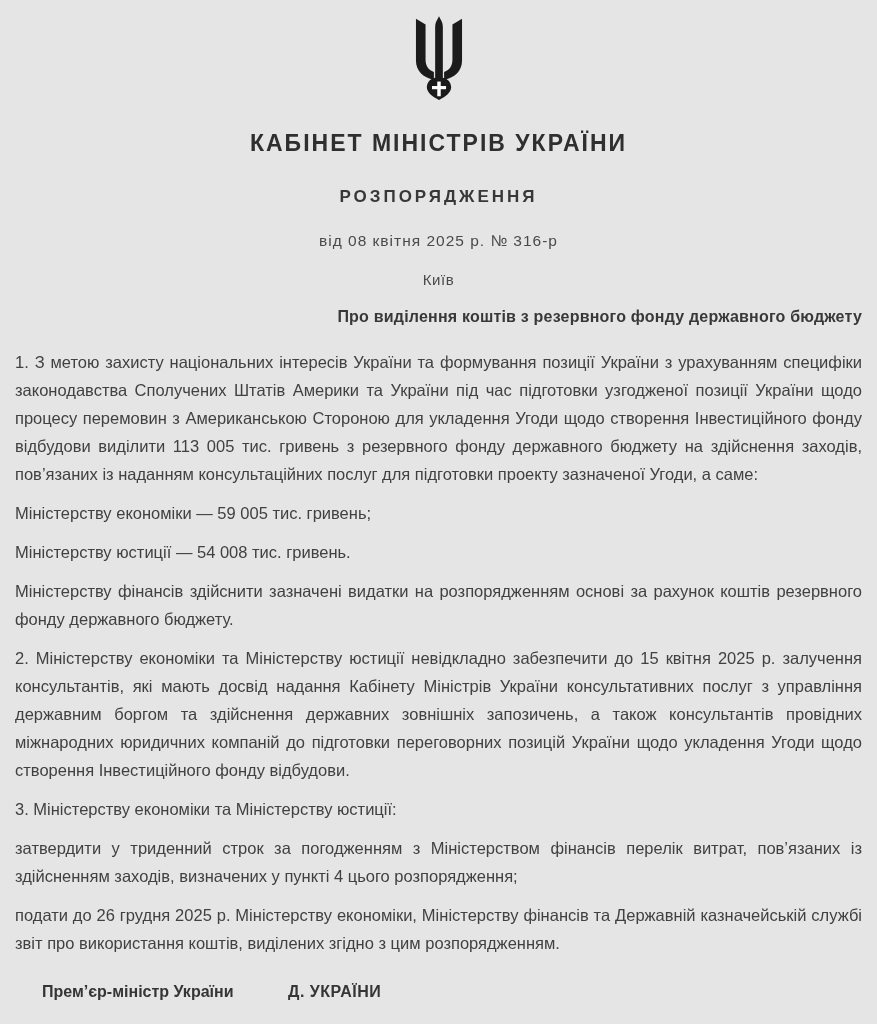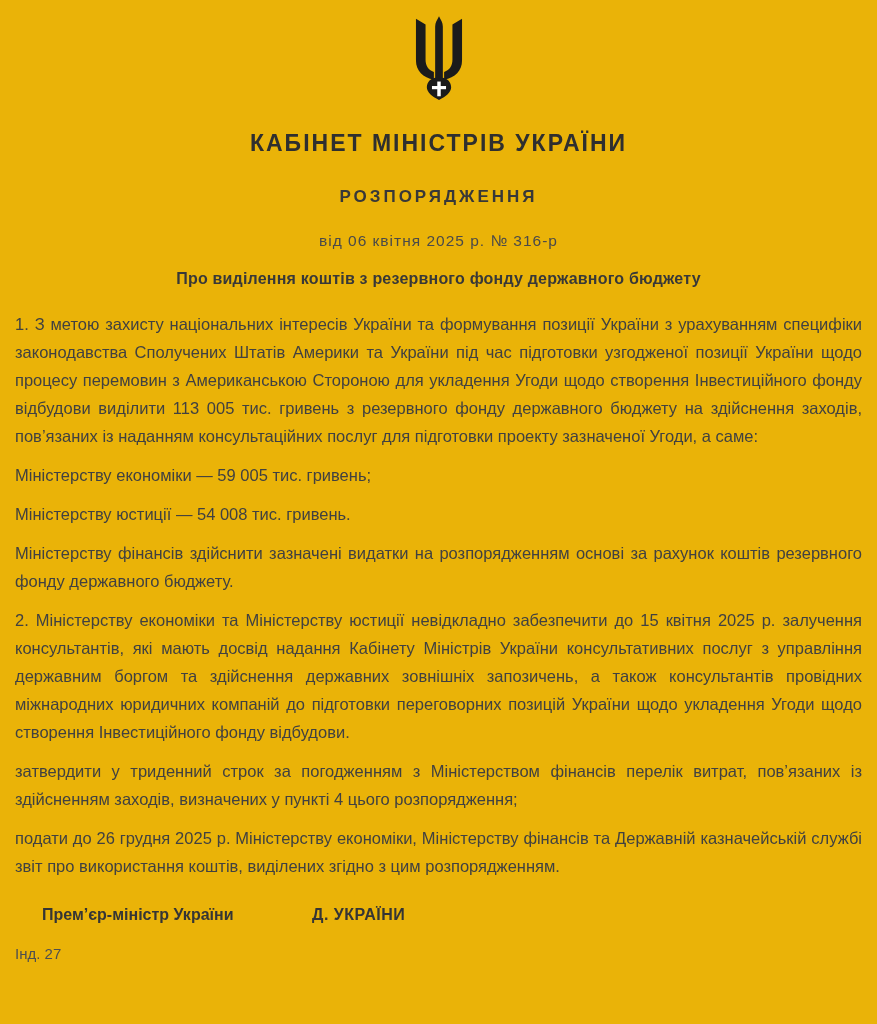--- a/index.html
+++ b/index.html
@@ -7,21 +7,21 @@
     padding: 0;
     background: #ffffff;
   }
   .page {
     position: relative;
     width: 877px;
     height: 1024px;
     margin: 0 auto;
     box-sizing: border-box;
     padding: 16px 15px 0 15px;
-    background: #eab308;
+    background: #e5e5e5;
     font-family: "Liberation Sans", sans-serif;
     color: #3c3c3c;
     overflow: hidden;
   }
   .doc-header { text-align: center; }
   .emblem {
     width: 64px;
     height: 85px;
     margin: 0 auto;
   }
@@ -51,40 +51,40 @@
     font-size: 15px;
     letter-spacing: 0.5px;
     color: #4a4a4a;
   }
   .subject-line {
     margin-top: 20px;
     font-size: 16px;
     font-weight: 700;
     letter-spacing: 0.2px;
     color: #383838;
+    text-align: right;
   }
   .doc-body { margin-top: 22px; }
   .para {
     margin: 11px 0 0 0;
     font-size: 16.5px;
     line-height: 28px;
     text-align: justify;
     text-justify: inter-word;
     color: #414141;
   }
   .para:first-child { margin-top: 18px; }
   .signature-block {
     display: flex;
     align-items: baseline;
     margin-top: 26px;
     padding-left: 27px;
     font-size: 16px;
     font-weight: 700;
     color: #353535;
-    gap: 24px;
   }
   .sig-position { flex: 0 0 246px; }
   .sig-name { letter-spacing: 0.5px; }
   .index-note {
     margin-top: 21px;
     font-size: 15px;
     color: #4f4f4f;
   }
 </style>
 </head>
@@ -101,30 +101,32 @@
           <path d="M50 0 C47 6 44 10 44 16 L44 96 C37 97 31 103 31 111 C31 119 39 125 50 131 C61 125 69 119 69 111 C69 103 63 97 56 96 L56 16 C56 10 53 6 50 0 Z"></path>
         </g>
         <g fill="#ffffff">
           <rect x="47.3" y="102" width="5.4" height="23"></rect>
           <rect x="39" y="109" width="22" height="5"></rect>
         </g>
       </svg>
     </div>
     <h1 class="org-title">КАБІНЕТ МІНІСТРІВ УКРАЇНИ</h1>
     <div class="doc-type">РОЗПОРЯДЖЕННЯ</div>
-    <div class="date-line">від 06 квітня 2025 р. № 316-р</div>
+    <div class="date-line">від 08 квітня 2025 р. № 316-р</div>
+    <div class="city-line">Київ</div>
     <div class="subject-line">Про виділення коштів з резервного фонду державного бюджету</div>
   </header>
 
   <main class="doc-body">
     <p class="para">1. З метою захисту національних інтересів України та формування позиції України з урахуванням специфіки законодавства Сполучених Штатів Америки та України під час підготовки узгодженої позиції України щодо процесу перемовин з Американською Стороною для укладення Угоди щодо створення Інвестиційного фонду відбудови виділити 113 005 тис. гривень з резервного фонду державного бюджету на здійснення заходів, пов’язаних із наданням консультаційних послуг для підготовки проекту зазначеної Угоди, а саме:</p>
     <p class="para">Міністерству економіки — 59 005 тис. гривень;</p>
     <p class="para">Міністерству юстиції — 54 008 тис. гривень.</p>
     <p class="para">Міністерству фінансів здійснити зазначені видатки на розпорядженням основі за рахунок коштів резервного фонду державного бюджету.</p>
     <p class="para">2. Міністерству економіки та Міністерству юстиції невідкладно забезпечити до 15 квітня 2025 р. залучення консультантів, які мають досвід надання Кабінету Міністрів України консультативних послуг з управління державним боргом та здійснення державних зовнішніх запозичень, а також консультантів провідних міжнародних юридичних компаній до підготовки переговорних позицій України щодо укладення Угоди щодо створення Інвестиційного фонду відбудови.</p>
+    <p class="para">3. Міністерству економіки та Міністерству юстиції:</p>
     <p class="para">затвердити у триденний строк за погодженням з Міністерством фінансів перелік витрат, пов’язаних із здійсненням заходів, визначених у пункті 4 цього розпорядження;</p>
     <p class="para">подати до 26 грудня 2025 р. Міністерству економіки, Міністерству фінансів та Державній казначейській службі звіт про використання коштів, виділених згідно з цим розпорядженням.</p>
   </main>
 
   <div class="signature-block">
     <span class="sig-position">Прем’єр-міністр України</span>
     <span class="sig-name">Д. УКРАЇНИ</span>
   </div>
 
   <div class="index-note">Інд. 27</div>

